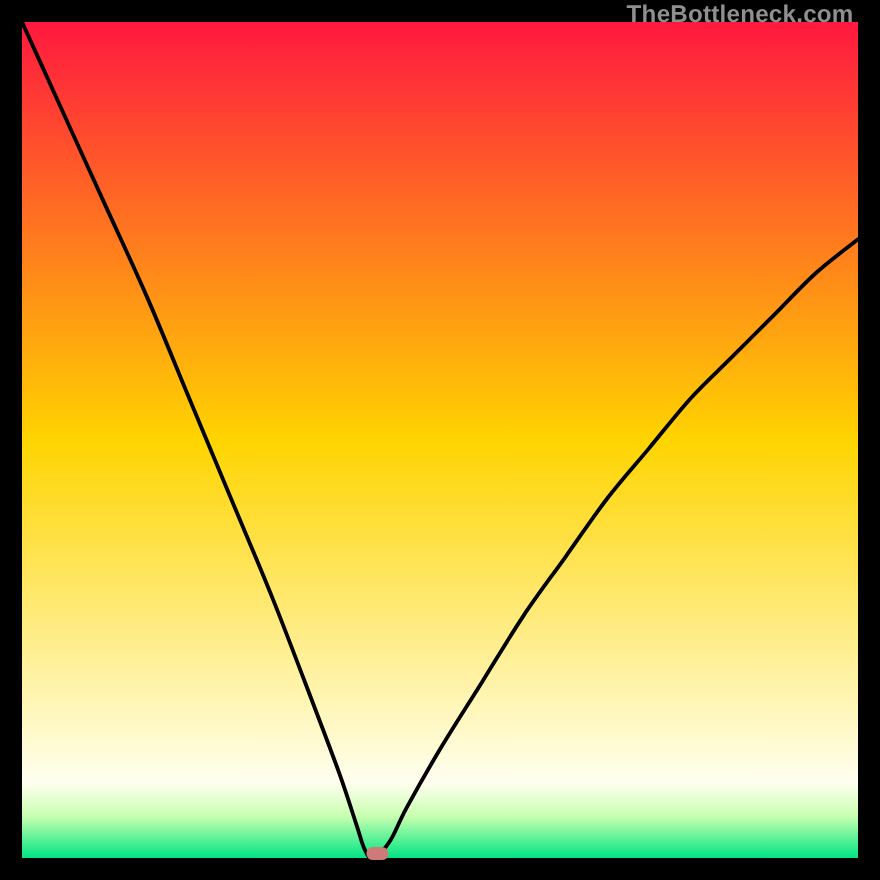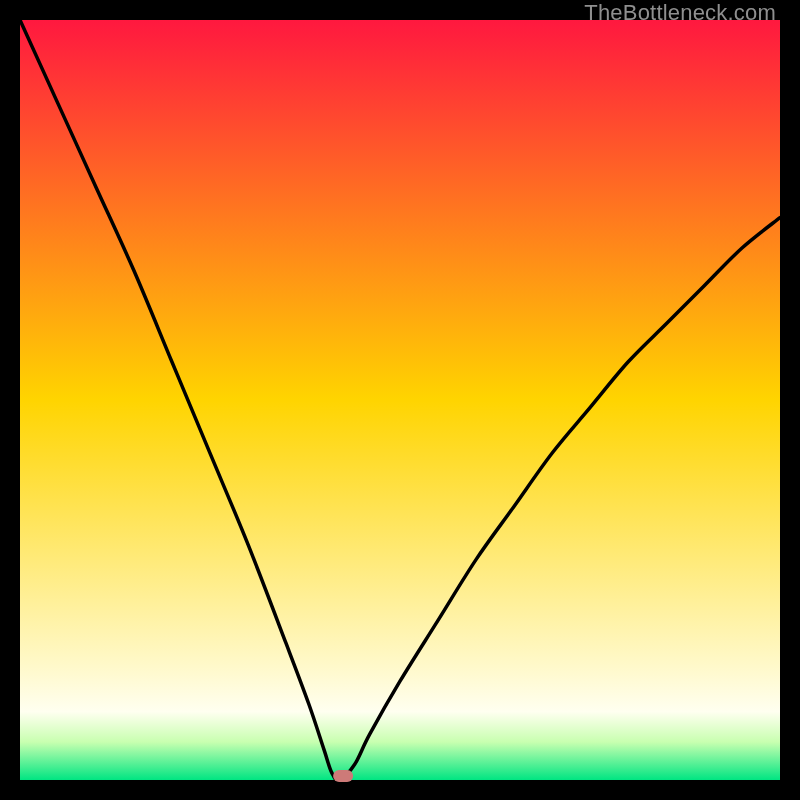--- a/index.html
+++ b/index.html
@@ -26,21 +26,21 @@
     width: 760px;
     height: 760px;
   }
   .watermark {
     position: absolute;
     top: 0px;
     right: 24px;
     color: #8f8f8f;
     font-size: 22px;
     letter-spacing: 0.2px;
-    font-weight: 400;
+    font-weight: 700;
   }
   .marker {
     position: absolute;
     background: #cd7a78;
     border-radius: 7px;
     transform: translate(-50%, -50%);
   }
 </style>
 </head>
 <body>

